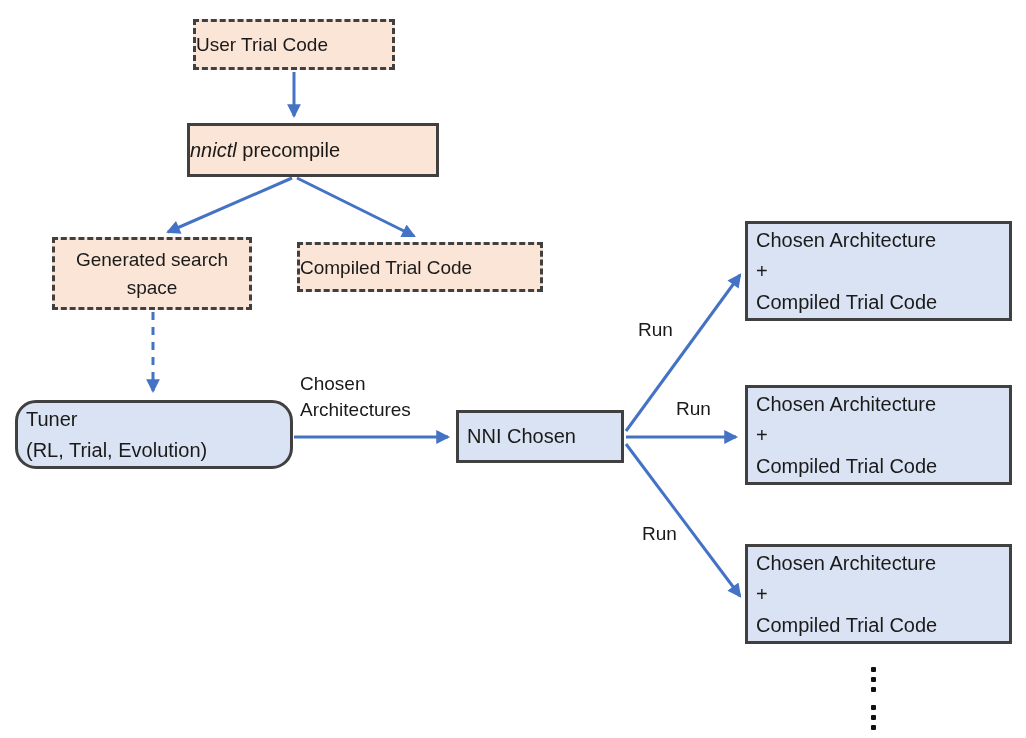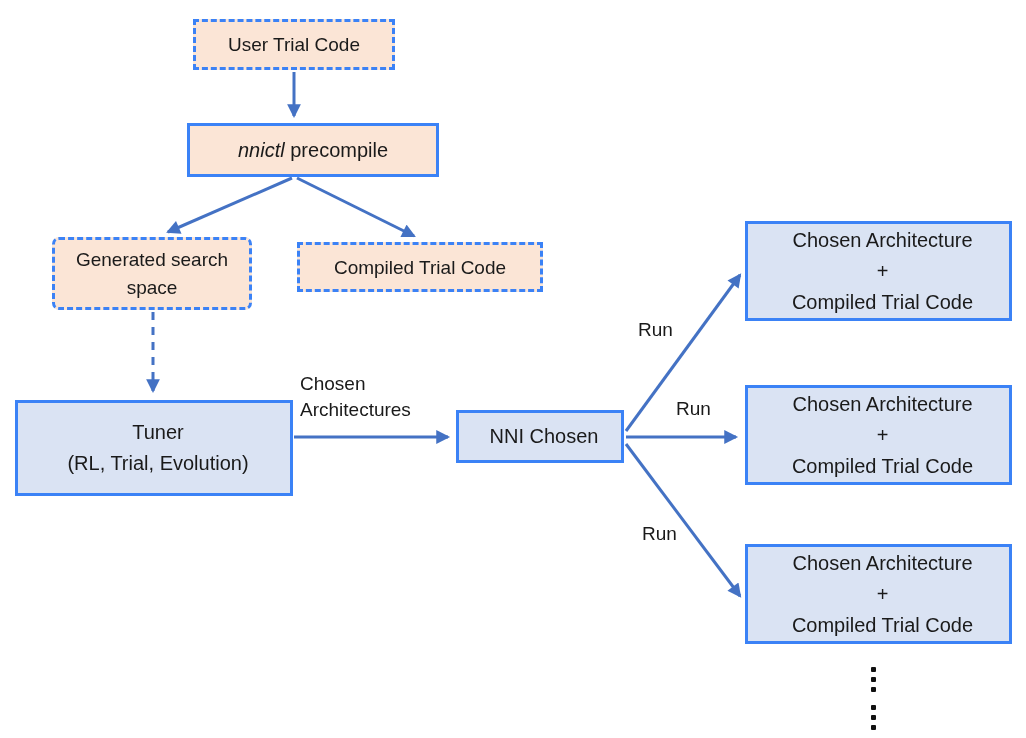--- a/index.html
+++ b/index.html
@@ -18,37 +18,37 @@
     position: absolute;
     left: 0; top: 0;
     width: 1026px; height: 738px;
     pointer-events: none;
   }
 
   .box {
     position: absolute;
     display: flex;
     flex-direction: column;
-    align-items: center;
+    align-items: flex-start;
     justify-content: center;
     text-align: center;
     font-size: 20px;
     line-height: 25px;
     background: #fbe5d6;
-    border: 3px solid #3b82f6;
+    border: 3px solid #404040;
   }
   .box.peach { background: #fbe5d6; }
   .box.blue  { background: #dae3f3; padding-left: 8px; }
   .box.dashed { border-style: dashed; }
 
   .node-user-trial   { left: 193px; top: 19px;  width: 202px; height: 51px; font-size: 19px; }
   .node-nnictl       { left: 187px; top: 123px; width: 252px; height: 54px; }
-  .node-generated    { left: 52px;  top: 237px; width: 200px; height: 73px; font-size: 19px; line-height: 28px; padding: 0 14px; border-radius: 7px; }
+  .node-generated    { left: 52px;  top: 237px; width: 200px; height: 73px; font-size: 19px; line-height: 28px; padding: 0 14px; }
   .node-compiled     { left: 297px; top: 242px; width: 246px; height: 50px; font-size: 19px; }
-  .node-tuner        { left: 15px;  top: 400px; width: 278px; height: 96px; line-height: 31px; }
+  .node-tuner        { left: 15px;  top: 400px; width: 278px; height: 69px; line-height: 31px; border-radius: 21px; }
   .node-nni          { left: 456px; top: 410px; width: 168px; height: 53px; }
   .node-trial        { width: 267px; height: 100px; line-height: 31px; }
   .node-trial-1      { left: 745px; top: 221px; }
   .node-trial-2      { left: 745px; top: 385px; }
   .node-trial-3      { left: 745px; top: 544px; }
 
   .it { font-style: italic; }
 
   .edge-label {
     position: absolute;

